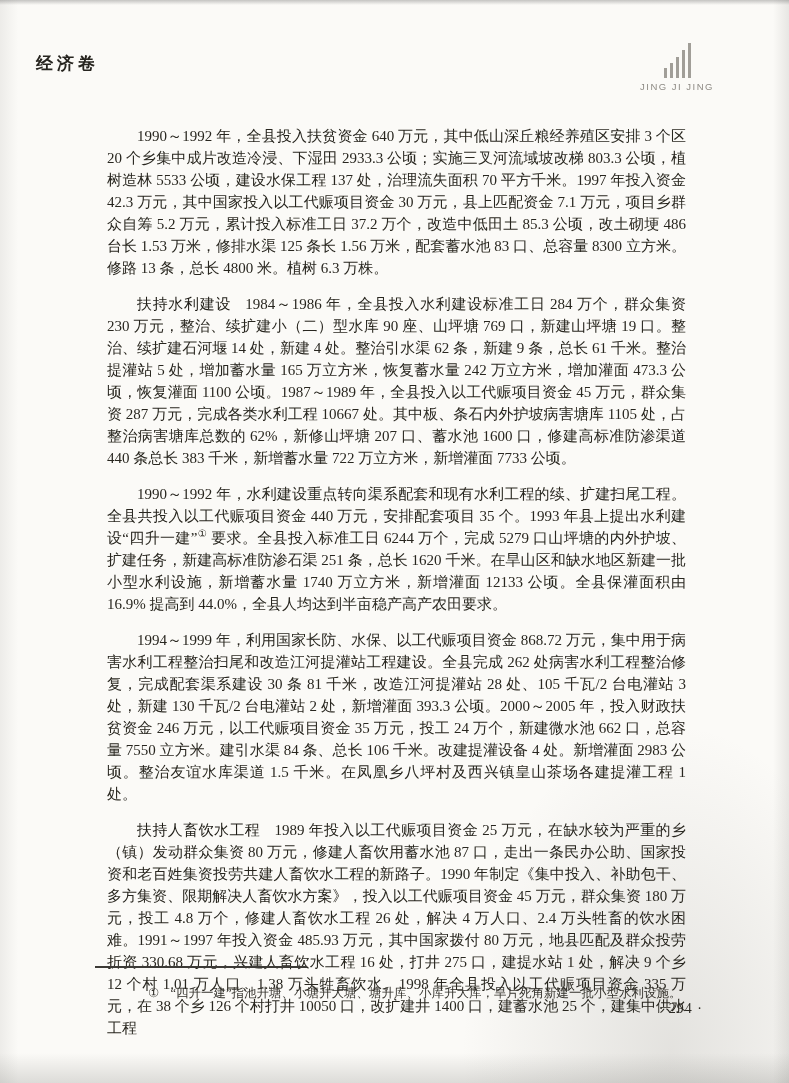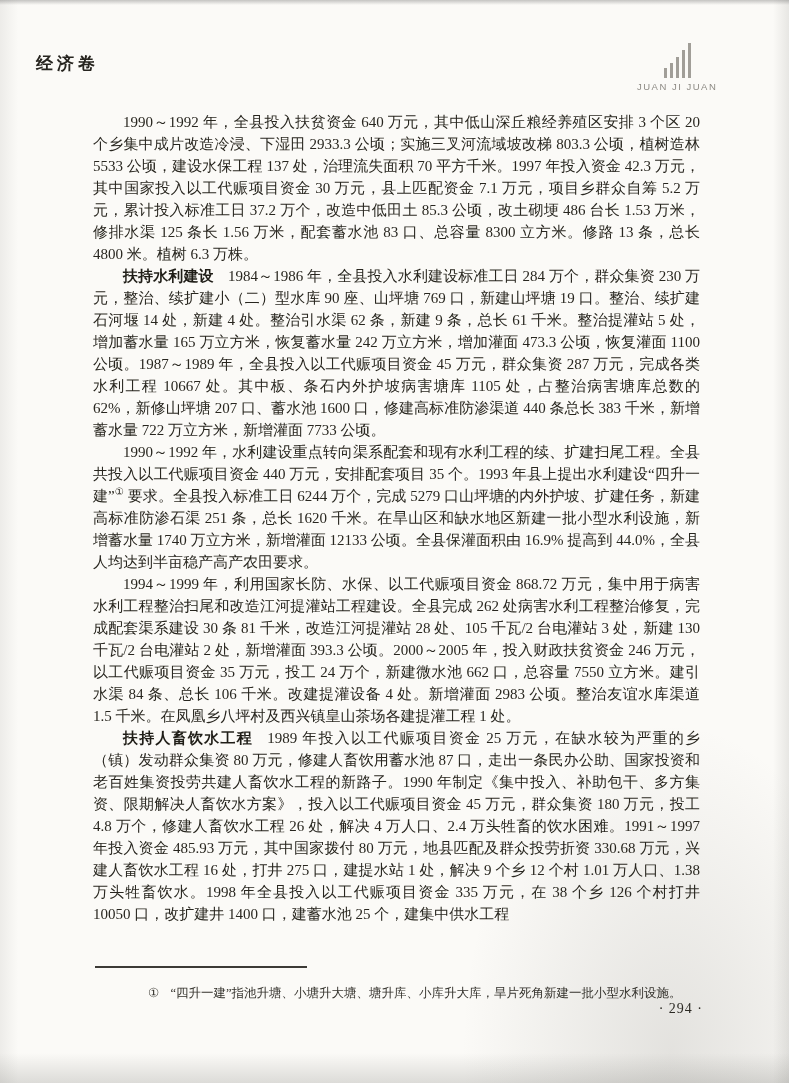--- a/index.html
+++ b/index.html
@@ -76,25 +76,25 @@
     position: absolute;
     top: 111px;
     left: 93px;
     width: 607px;
     font-size: 15px;
     line-height: 22px;
     text-align: justify;
     color: #28261f;
   }
   .body-text p {
-    margin: 0;
+    margin: 14px;
     text-indent: 2em;
   }
   .run-head {
-    font-weight: 700;
+    font-weight: 400;
     margin-right: 0.95em;
     color: #1f1d17;
   }
   sup.fn-ref {
     font-size: 0.68em;
     vertical-align: super;
     line-height: 0;
   }
 
   
@@ -136,21 +136,21 @@
   <div class="header-title">经济卷</div>
 
   <div class="logo">
     <div class="logo-bars">
       <span class="b b1"></span>
         <span class="b b2"></span>
         <span class="b b3"></span>
         <span class="b b4"></span>
         <span class="b b5"></span>
     </div>
-    <div class="logo-text">JUAN JI JUAN</div>
+    <div class="logo-text">JING JI JING</div>
   </div>
 
   <div class="body-text">
 
     <p><span>1990～1992 年，全县投入扶贫资金 640 万元，其中低山深丘粮经养殖区安排 3 个区 20 个乡集中成片改造冷浸、下湿田 2933.3 公顷；实施三叉河流域坡改梯 803.3 公顷，植树造林 5533 公顷，建设水保工程 137 处，治理流失面积 70 平方千米。1997 年投入资金 42.3 万元，其中国家投入以工代赈项目资金 30 万元，县上匹配资金 7.1 万元，项目乡群众自筹 5.2 万元，累计投入标准工日 37.2 万个，改造中低田土 85.3 公顷，改土砌埂 486 台长 1.53 万米，修排水渠 125 条长 1.56 万米，配套蓄水池 83 口、总容量 8300 立方米。修路 13 条，总长 4800 米。植树 6.3 万株。</span></p>
 
 
     <p><span class="run-head">扶持水利建设</span><span>1984～1986 年，全县投入水利建设标准工日 284 万个，群众集资 230 万元，整治、续扩建小（二）型水库 90 座、山坪塘 769 口，新建山坪塘 19 口。整治、续扩建石河堰 14 处，新建 4 处。整治引水渠 62 条，新建 9 条，总长 61 千米。整治提灌站 5 处，增加蓄水量 165 万立方米，恢复蓄水量 242 万立方米，增加灌面 473.3 公顷，恢复灌面 1100 公顷。1987～1989 年，全县投入以工代赈项目资金 45 万元，群众集资 287 万元，完成各类水利工程 10667 处。其中板、条石内外护坡病害塘库 1105 处，占整治病害塘库总数的 62%，新修山坪塘 207 口、蓄水池 1600 口，修建高标准防渗渠道 440 条总长 383 千米，新增蓄水量 722 万立方米，新增灌面 7733 公顷。</span></p>
 
     <p><span>1990～1992 年，水利建设重点转向渠系配套和现有水利工程的续、扩建扫尾工程。全县共投入以工代赈项目资金 440 万元，安排配套项目 35 个。1993 年县上提出水利建设“四升一建”</span><sup class="fn-ref">①</sup><span> 要求。全县投入标准工日 6244 万个，完成 5279 口山坪塘的内外护坡、扩建任务，新建高标准防渗石渠 251 条，总长 1620 千米。在旱山区和缺水地区新建一批小型水利设施，新增蓄水量 1740 万立方米，新增灌面 12133 公顷。全县保灌面积由 16.9% 提高到 44.0%，全县人均达到半亩稳产高产农田要求。</span></p>

